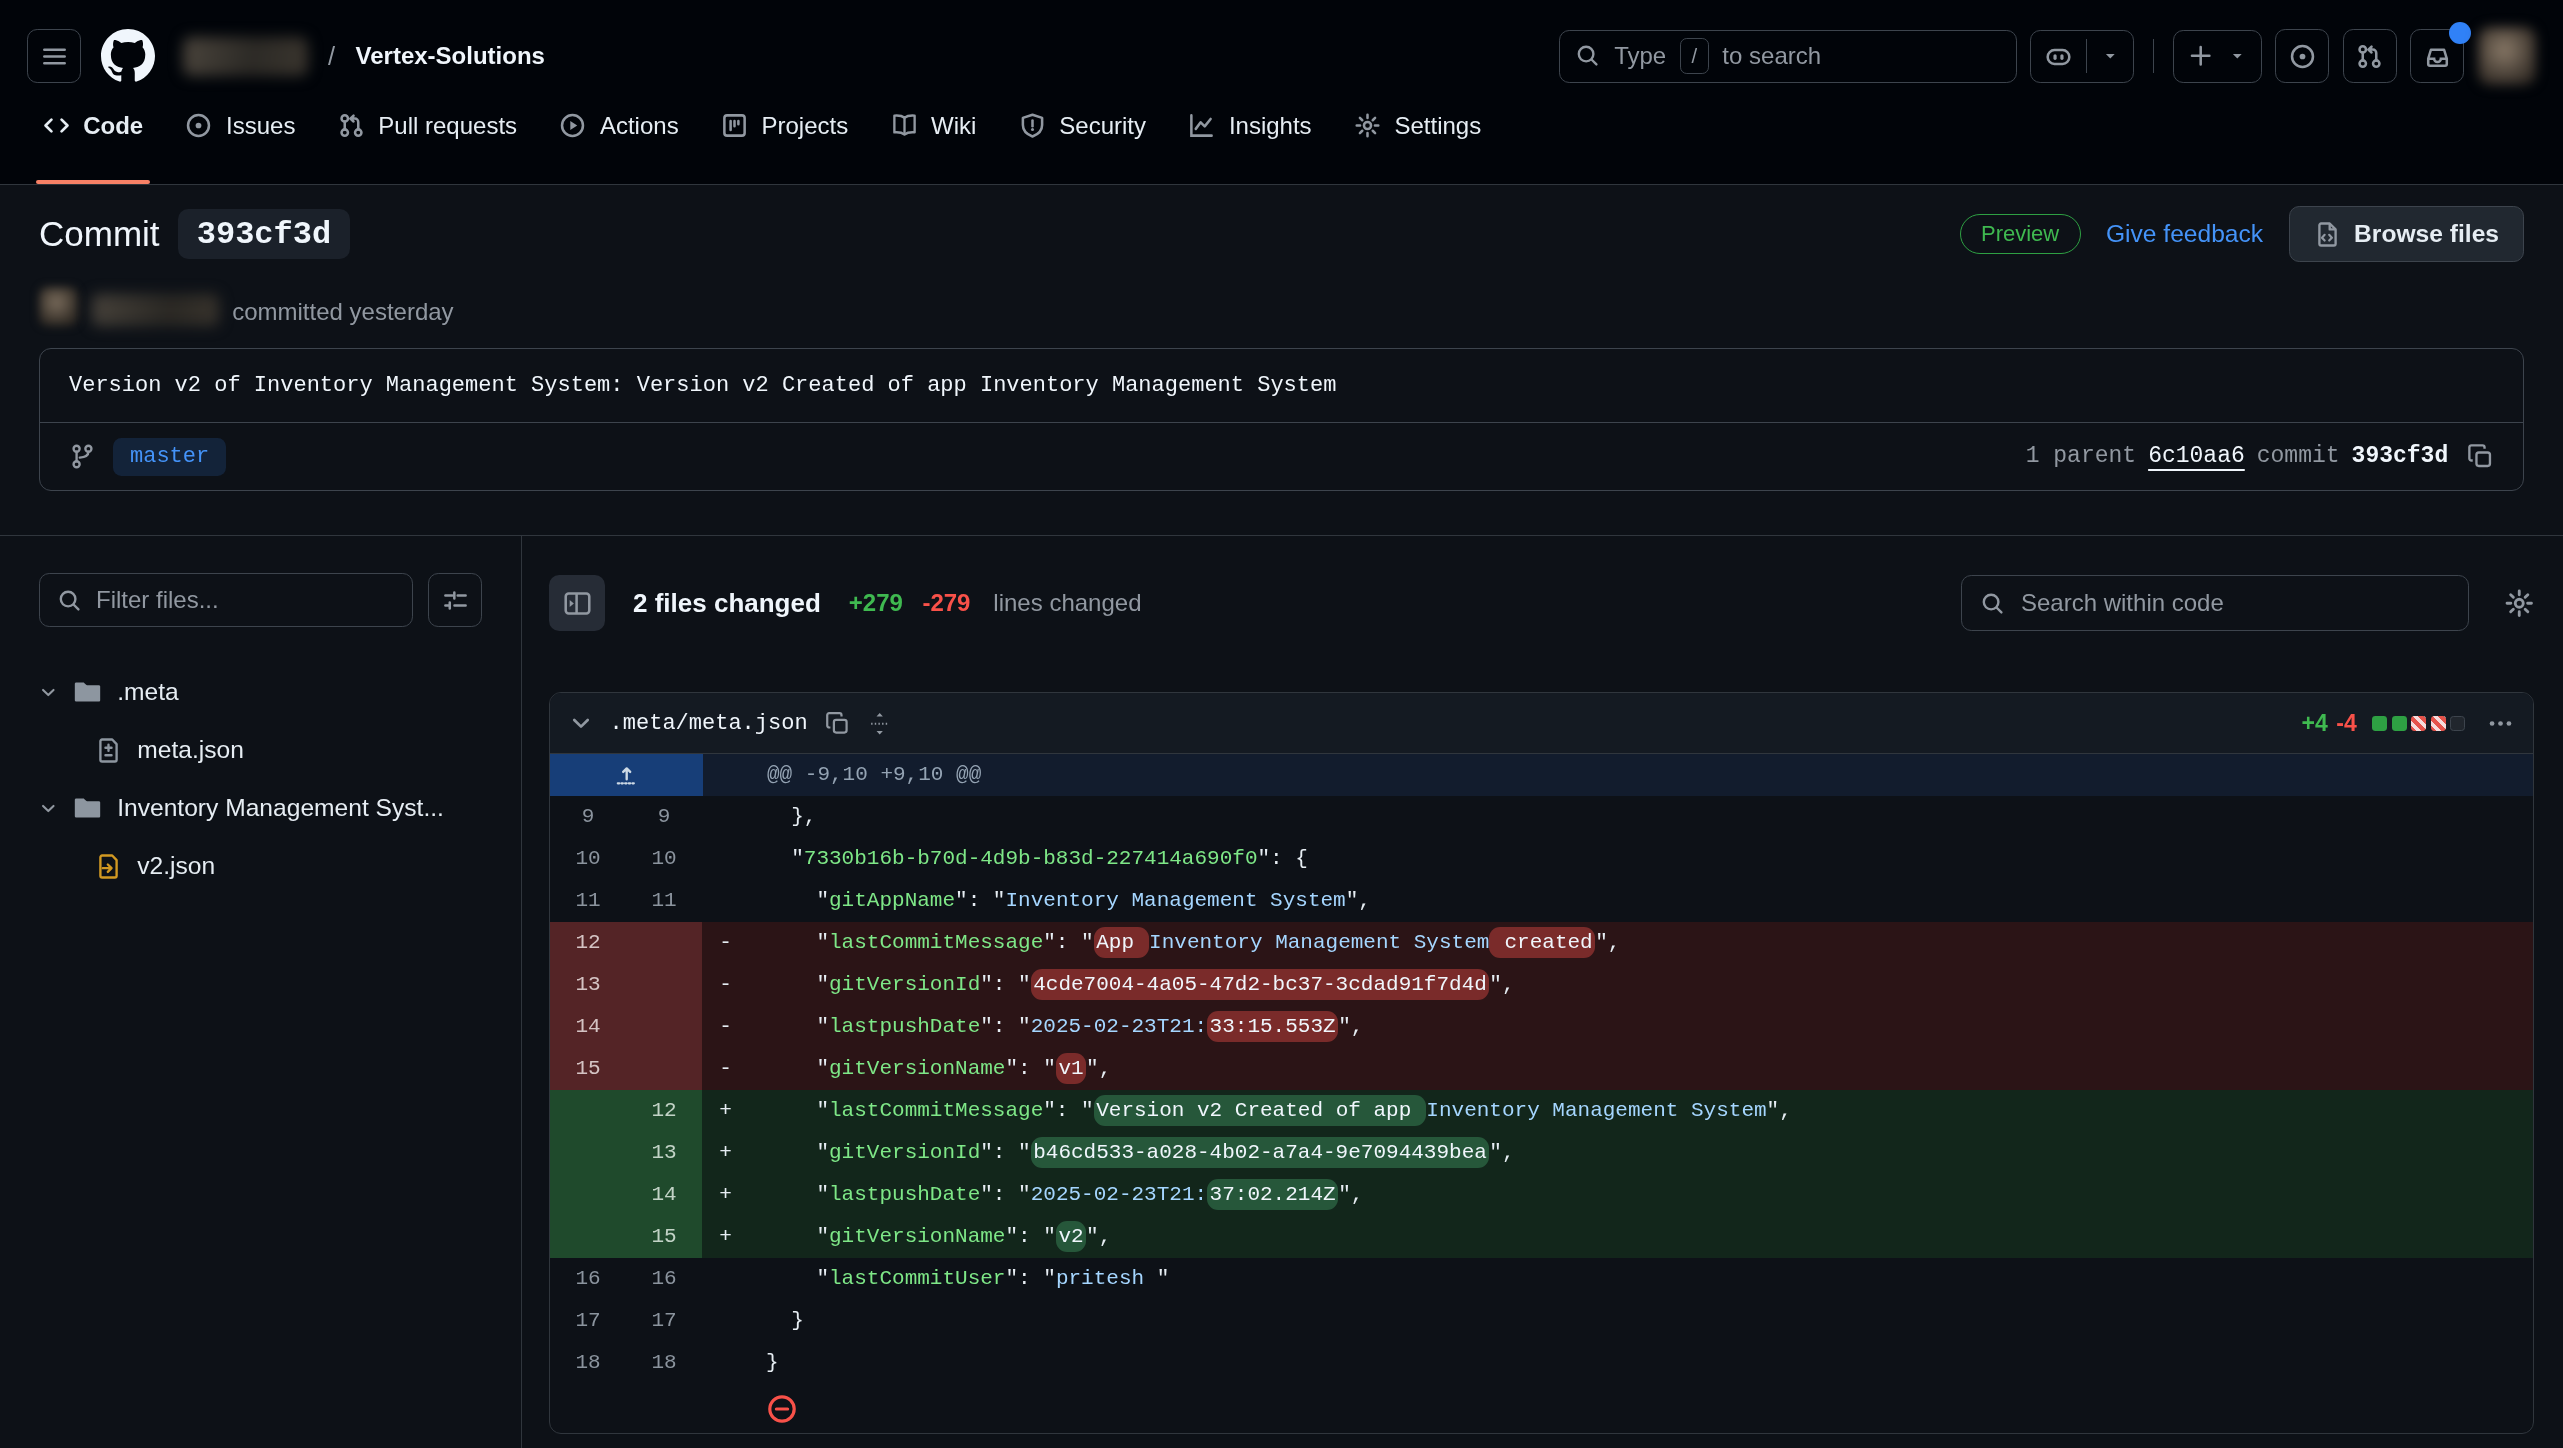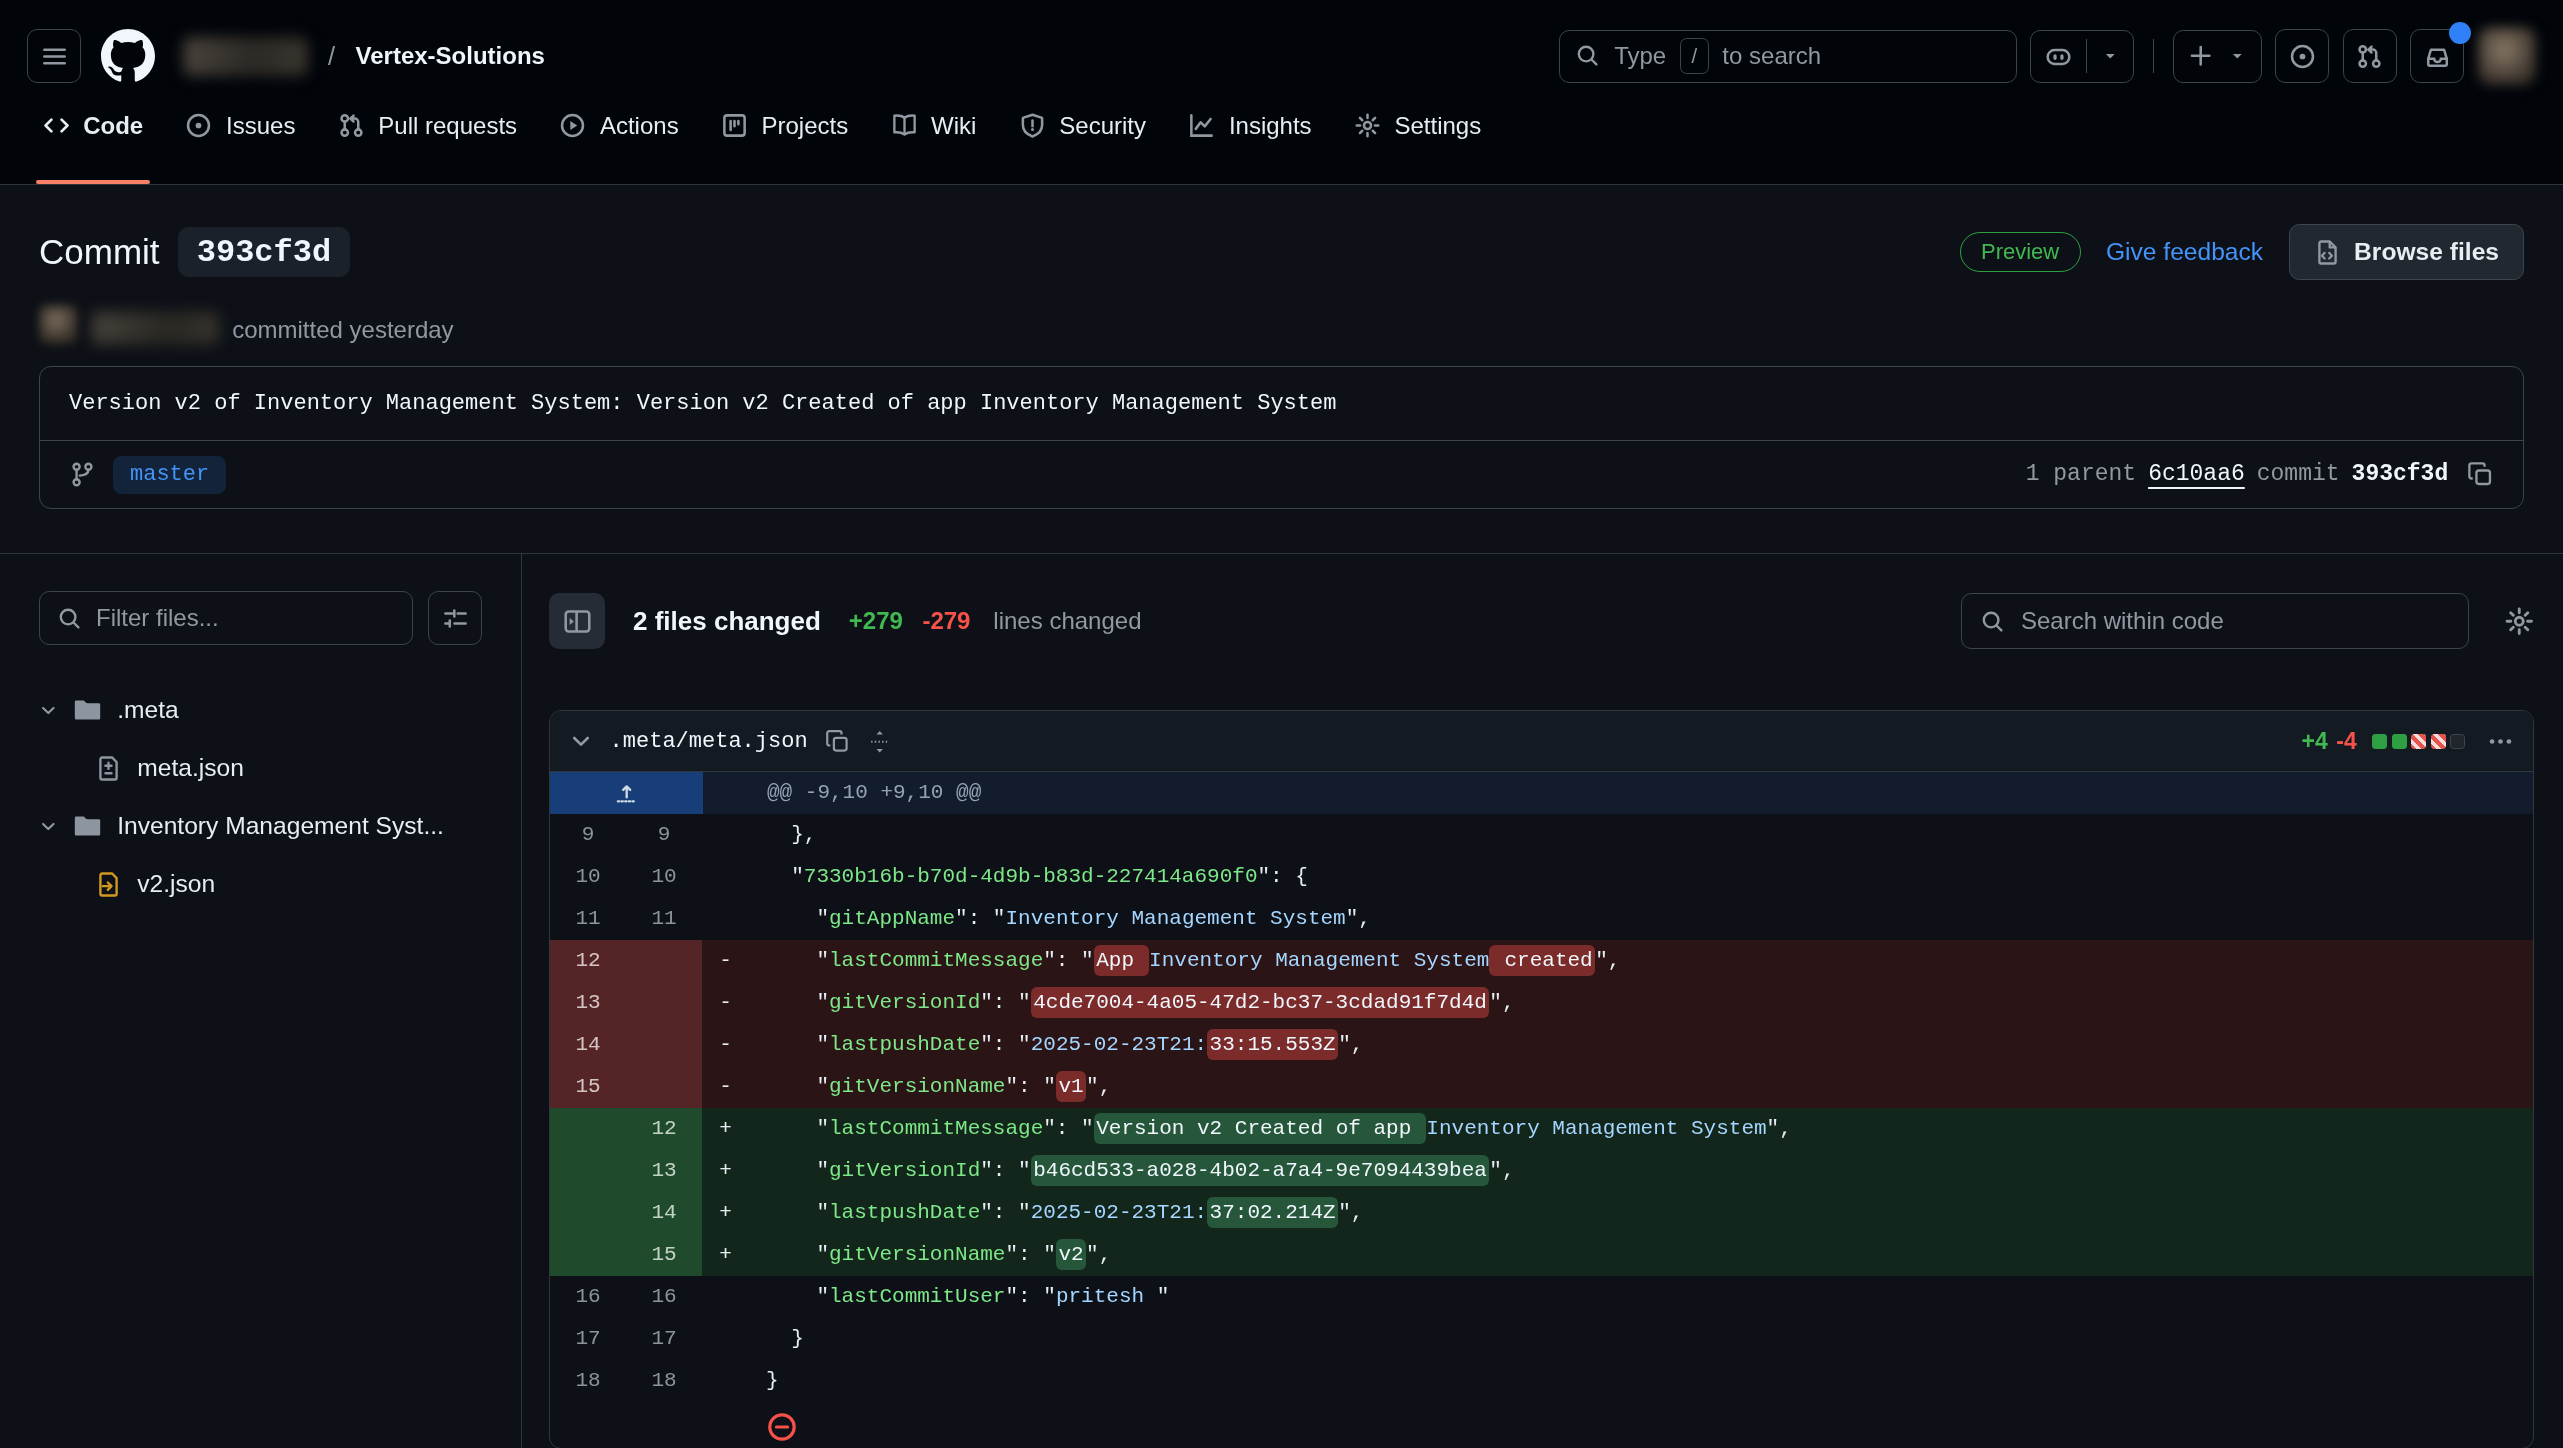--- a/index.html
+++ b/index.html
@@ -43,21 +43,21 @@
   
   .tabs{height:73px;background:var(--bg-header);border-bottom:1.7px solid var(--border);display:flex;align-items:stretch;
     padding:0 24px;gap:5.1px;flex-shrink:0}
   .tab{display:flex;gap:13.6px;padding:0 18.6px;position:relative;color:var(--fg);cursor:pointer;border-radius:10.2px}
   .tab .ticon{color:var(--muted)}
   .tab.active{font-weight:700}
   .tab.active .ticon{color:var(--fg)}
   .tab.active::after{content:"";position:absolute;left:12px;right:12px;bottom:0;height:4.2px;border-radius:3.4px;background:var(--orange)}
 
   
-  .commit-section{padding:34px 39px 0;background:var(--bg)}
+  .commit-section{padding:16px 39px 0;background:var(--bg)}
   .commit-titlebar{display:flex;align-items:center;height:66px}
   .commit-title{display:flex;align-items:center;gap:18.6px;font-size:35px;font-weight:400;color:var(--fg-bright)}
   .sha-chip{background:var(--chip);border-radius:10.2px;padding:6.8px 18.6px;font-size:32px;font-weight:600;color:var(--fg-bright)}
   .title-actions{margin-left:auto;display:flex;align-items:center;gap:25.4px}
   .preview-pill{border:1.7px solid #2ea043;color:var(--green);border-radius:846px;padding:6px 20.3px;font-size:22px;cursor:pointer}
   .feedback-link{color:var(--blue);font-size:24.6px;text-decoration:none;cursor:pointer}
   .browse-btn{display:flex;align-items:center;gap:13.6px;background:#212830;border:1.7px solid var(--border2);border-radius:10.2px;
     height:56px;padding:0 24px;font-size:24.6px;font-weight:600;color:var(--fg);cursor:pointer}
   .browse-btn .bicon{color:var(--muted)}
   .commit-meta{display:flex;align-items:flex-end;gap:13.6px;margin:15.3px 0 22px;height:44px}
@@ -132,21 +132,21 @@
   .expander{width:153px;flex-shrink:0;background:var(--expander);color:#cdd9e5;display:flex;align-items:center;
     justify-content:center;cursor:pointer}
   .hunk-text{padding-left:64px}
   .drow.del{background:var(--del-row)}
   .drow.del .gut{background:var(--del-gut);color:rgba(235,223,223,.85)}
   .drow.add{background:var(--add-row)}
   .drow.add .gut{background:var(--add-gut);color:rgba(223,235,226,.85)}
   .tok-p{color:var(--fg)}
   .tok-k{color:#7ee787}
   .tok-s{color:#a5d6ff}
-  .tok-h{color:var(--fg-bright);border-radius:6px;padding:4.2px 2.5px}
+  .tok-h{color:var(--fg-bright);border-radius:11px;padding:4.2px 2.5px}
   .drow.del .tok-h{background:var(--del-hl)}
   .drow.add .tok-h{background:var(--add-hl)}
   .drow.noeol{height:49px;align-items:center}
   .noeol-icon{color:var(--red);margin-left:17px;display:flex;align-items:center}
 </style>
 </head>
 <body>
 
 <div class="app">
 

